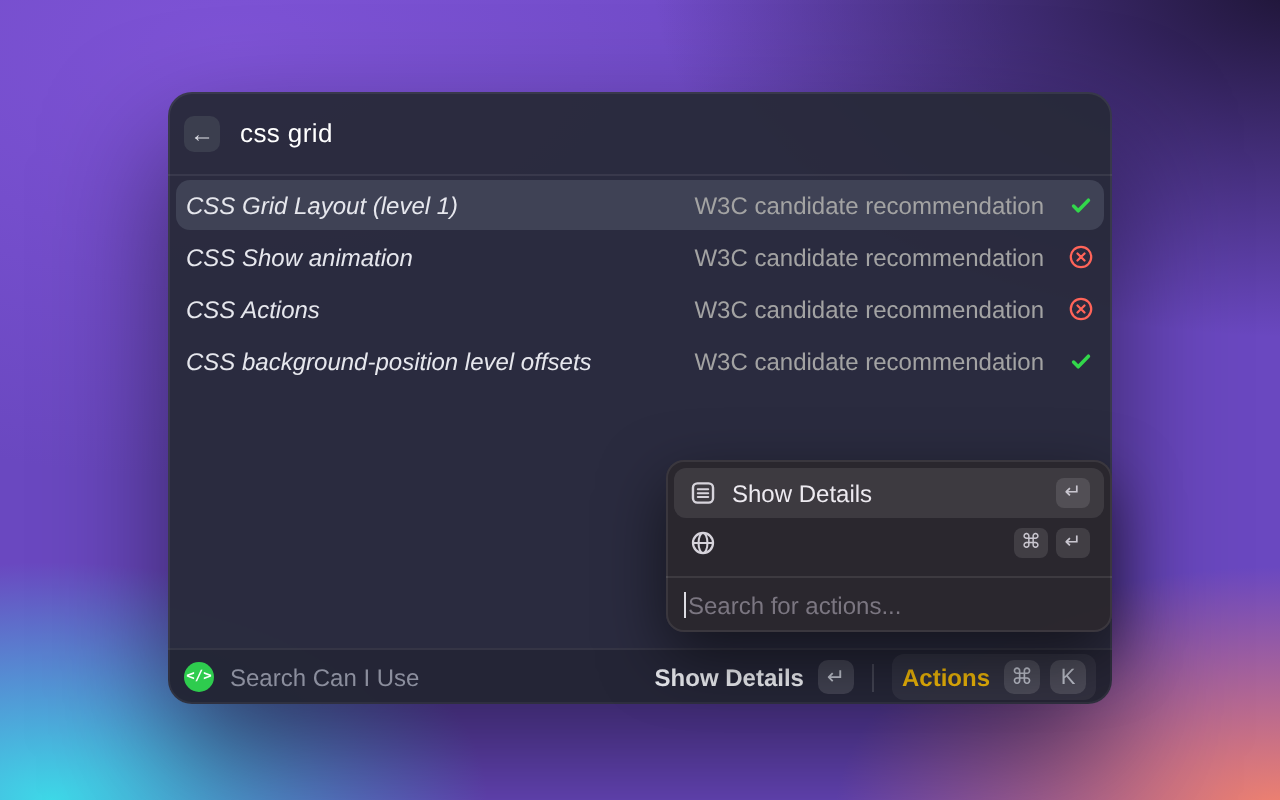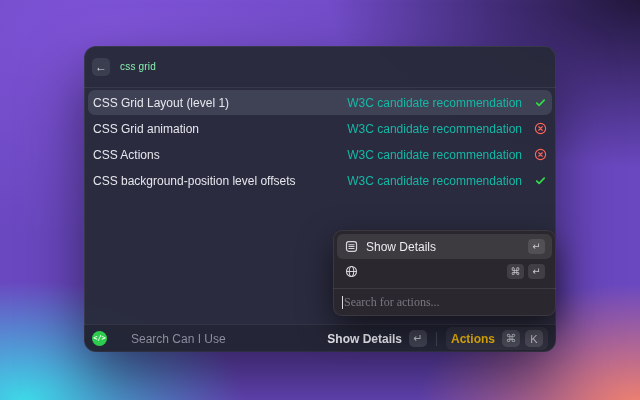--- a/index.html
+++ b/index.html
@@ -24,47 +24,47 @@
   }
   .header {
     height:42px; display:flex; align-items:center; padding:0 12px 0 8px;
     border-bottom:1px solid rgba(255,255,255,0.07);
   }
   .back-btn {
     width:18px; height:18px; border-radius:5px; background:#3b3e4e;
     color:#d9dae2; font-size:12px; line-height:18px; text-align:center;
     flex:0 0 auto; cursor:default;
   }
-  .query { margin-left:10px; font-size:10px; color:#86efac; letter-spacing:0.2px; }
+  .query { margin-left:10px; font-size:13px; color:#ffffff; letter-spacing:0.2px; }
 
   .list { padding:2px 4px; }
   .row {
     height:25px; display:flex; align-items:center; padding:0 5px;
     border-radius:7px; margin-bottom:1px;
   }
   .row.selected { background:#3f4255; }
-  .row-title { font-size:12px; font-weight:500; color:#e6e7ed; white-space:nowrap; }
+  .row-title { font-size:12px; font-weight:500; color:#e6e7ed; white-space:nowrap;font-style:italic; }
   .row-spacer { flex:1; }
-  .row-status { font-size:12px; color:#14b8a6; margin-right:11px; white-space:nowrap; }
+  .row-status { font-size:12px; color:#a3a3a3; margin-right:11px; white-space:nowrap; }
   .row-icon { width:14px; height:14px; display:flex; align-items:center; justify-content:center; }
 
   
   .footer {
     position:absolute; left:0; right:0; bottom:0; height:28px;
     display:flex; align-items:center; padding:0 8px;
     border-top:1px solid rgba(255,255,255,0.08);
     background:rgba(20,20,26,0.25);
     border-radius:0 0 12px 12px;
   }
   .app-icon {
     width:15px; height:15px; border-radius:50%; background:#2ecc4e;
     color:#fff; font-size:7px; font-weight:bold; line-height:15px; text-align:center;
     font-family:"DejaVu Sans Mono",monospace;
   }
-  .app-name { margin-left:24px; font-size:12px; color:#8b8e9d; }
+  .app-name { margin-left:8px; font-size:12px; color:#8b8e9d; }
   .footer-right { margin-left:auto; display:flex; align-items:center; }
   .primary-label { font-size:12px; font-weight:600; color:#e9eaef; margin-right:7px; }
   .kbd {
     min-width:18px; height:17px; padding:0 3px; border-radius:5px;
     background:rgba(255,255,255,0.13); color:#bcbfca; font-size:11px;
     display:flex; align-items:center; justify-content:center;
   }
   .footer-divider { width:1px; height:14px; background:rgba(255,255,255,0.14); margin:0 9px; }
   .actions-group {
     display:flex; align-items:center; gap:5px; padding:3px 5px;
@@ -91,21 +91,21 @@
   .action-kbd {
     min-width:17px; height:15px; padding:0 2px; border-radius:4px;
     background:rgba(255,255,255,0.11); color:#c9c6cf; font-size:10px;
     display:flex; align-items:center; justify-content:center;
   }
   .panel-divider { height:1px; background:rgba(255,255,255,0.09); margin-top:4px; }
   .panel-search { height:27px; display:flex; align-items:center; padding:0 9px; }
   .caret { width:1px; height:13px; background:#dcdce2; margin-right:1px; }
   .panel-search input {
     background:transparent; border:none; outline:none; width:100%;
-    font-size:12px; color:#fef9c3; font-family:Liberation Serif, serif;
+    font-size:12px; color:#fef9c3; font-family:Liberation Sans, sans-serif;
   }
   .panel-search input::placeholder { color:#7b7681; }
 </style>
 </head>
 <body>
 
 <div class="window">
   <div class="header">
     <div class="back-btn">←</div>
     <div class="query">css grid</div>
@@ -116,21 +116,21 @@
         <span class="row-title">CSS Grid Layout (level 1)</span>
         <span class="row-spacer"></span>
         <span class="row-status">W3C candidate recommendation</span>
         <span class="row-icon">
           <svg width="13" height="13" viewBox="0 0 14 14">
             <path d="M3 7.6l2.5 2.5L11 4.4" stroke="#32d74b" stroke-width="1.9" fill="none" stroke-linecap="round" stroke-linejoin="round"></path>
           </svg>
         </span>
       </div>
       <div class="row">
-        <span class="row-title">CSS Grid animation</span>
+        <span class="row-title">CSS Show animation</span>
         <span class="row-spacer"></span>
         <span class="row-status">W3C candidate recommendation</span>
         <span class="row-icon">
           <svg width="13" height="13" viewBox="0 0 14 14">
             <circle cx="7" cy="7" r="5.5" fill="none" stroke="#ff6459" stroke-width="1.2"></circle>
             <path d="M5.1 5.1l3.8 3.8M8.9 5.1l-3.8 3.8" stroke="#ff6459" stroke-width="1.2" stroke-linecap="round"></path>
           </svg>
         </span>
       </div>
       <div class="row">

